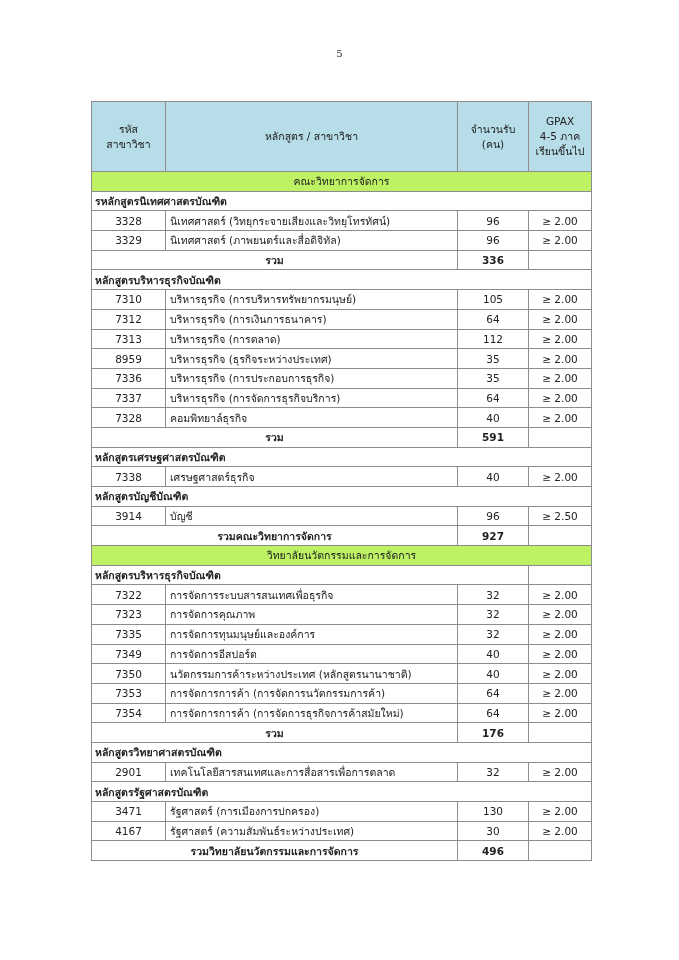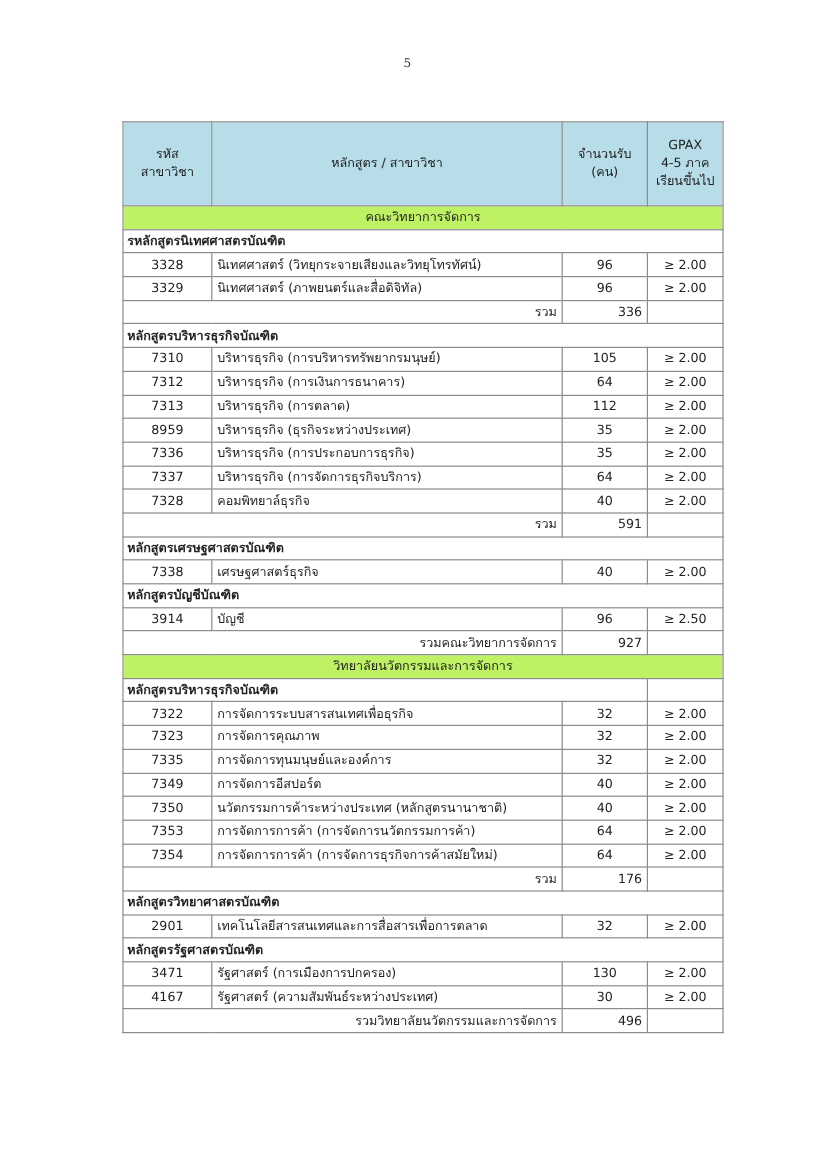--- a/index.html
+++ b/index.html
@@ -1,29 +1,29 @@
 <!DOCTYPE html>
 <html><head>
 <meta charset="utf-8">
 <style>
   html, body { margin: 0; padding: 0; background: #ffffff; }
   body { width: 679px; height: 960px; position: relative; overflow: hidden;
          font-family: "DejaVu Sans", sans-serif; color: #222; }
   .page-num { position: absolute; top: 48px; left: 0; width: 679px; text-align: center;
               font-family: "DejaVu Serif", serif; font-size: 10px; color: #333; }
-  table { position: absolute; left: 102px; top: 101px; width: 500px;
+  table { position: absolute; left: 91px; top: 101px; width: 500px;
           border-collapse: collapse; table-layout: fixed; font-size: 10.5px; }
   td, th { border: 1px solid #8c8c8c; padding: 0 4px; height: 18.7px; line-height: 18px;
            white-space: nowrap; overflow: hidden; }
   th { background: #b7dde8; font-weight: normal; text-align: center; line-height: 15px;
        height: 69px; padding: 0 2px; }
   .c { text-align: center; }
   .sec td { background: #bef264; text-align: center; }
   .sub td { font-weight: bold; padding-left: 3px; margin-top: 20px; }
-  .tot td { text-align: right; font-weight: normal; }
+  .tot td { text-align: center; font-weight: bold; }
 </style>
 </head>
 <body>
 
 <div class="page-num">5</div>
 
 <table>
   <colgroup>
     <col style="width:74px">
     <col style="width:292px">

